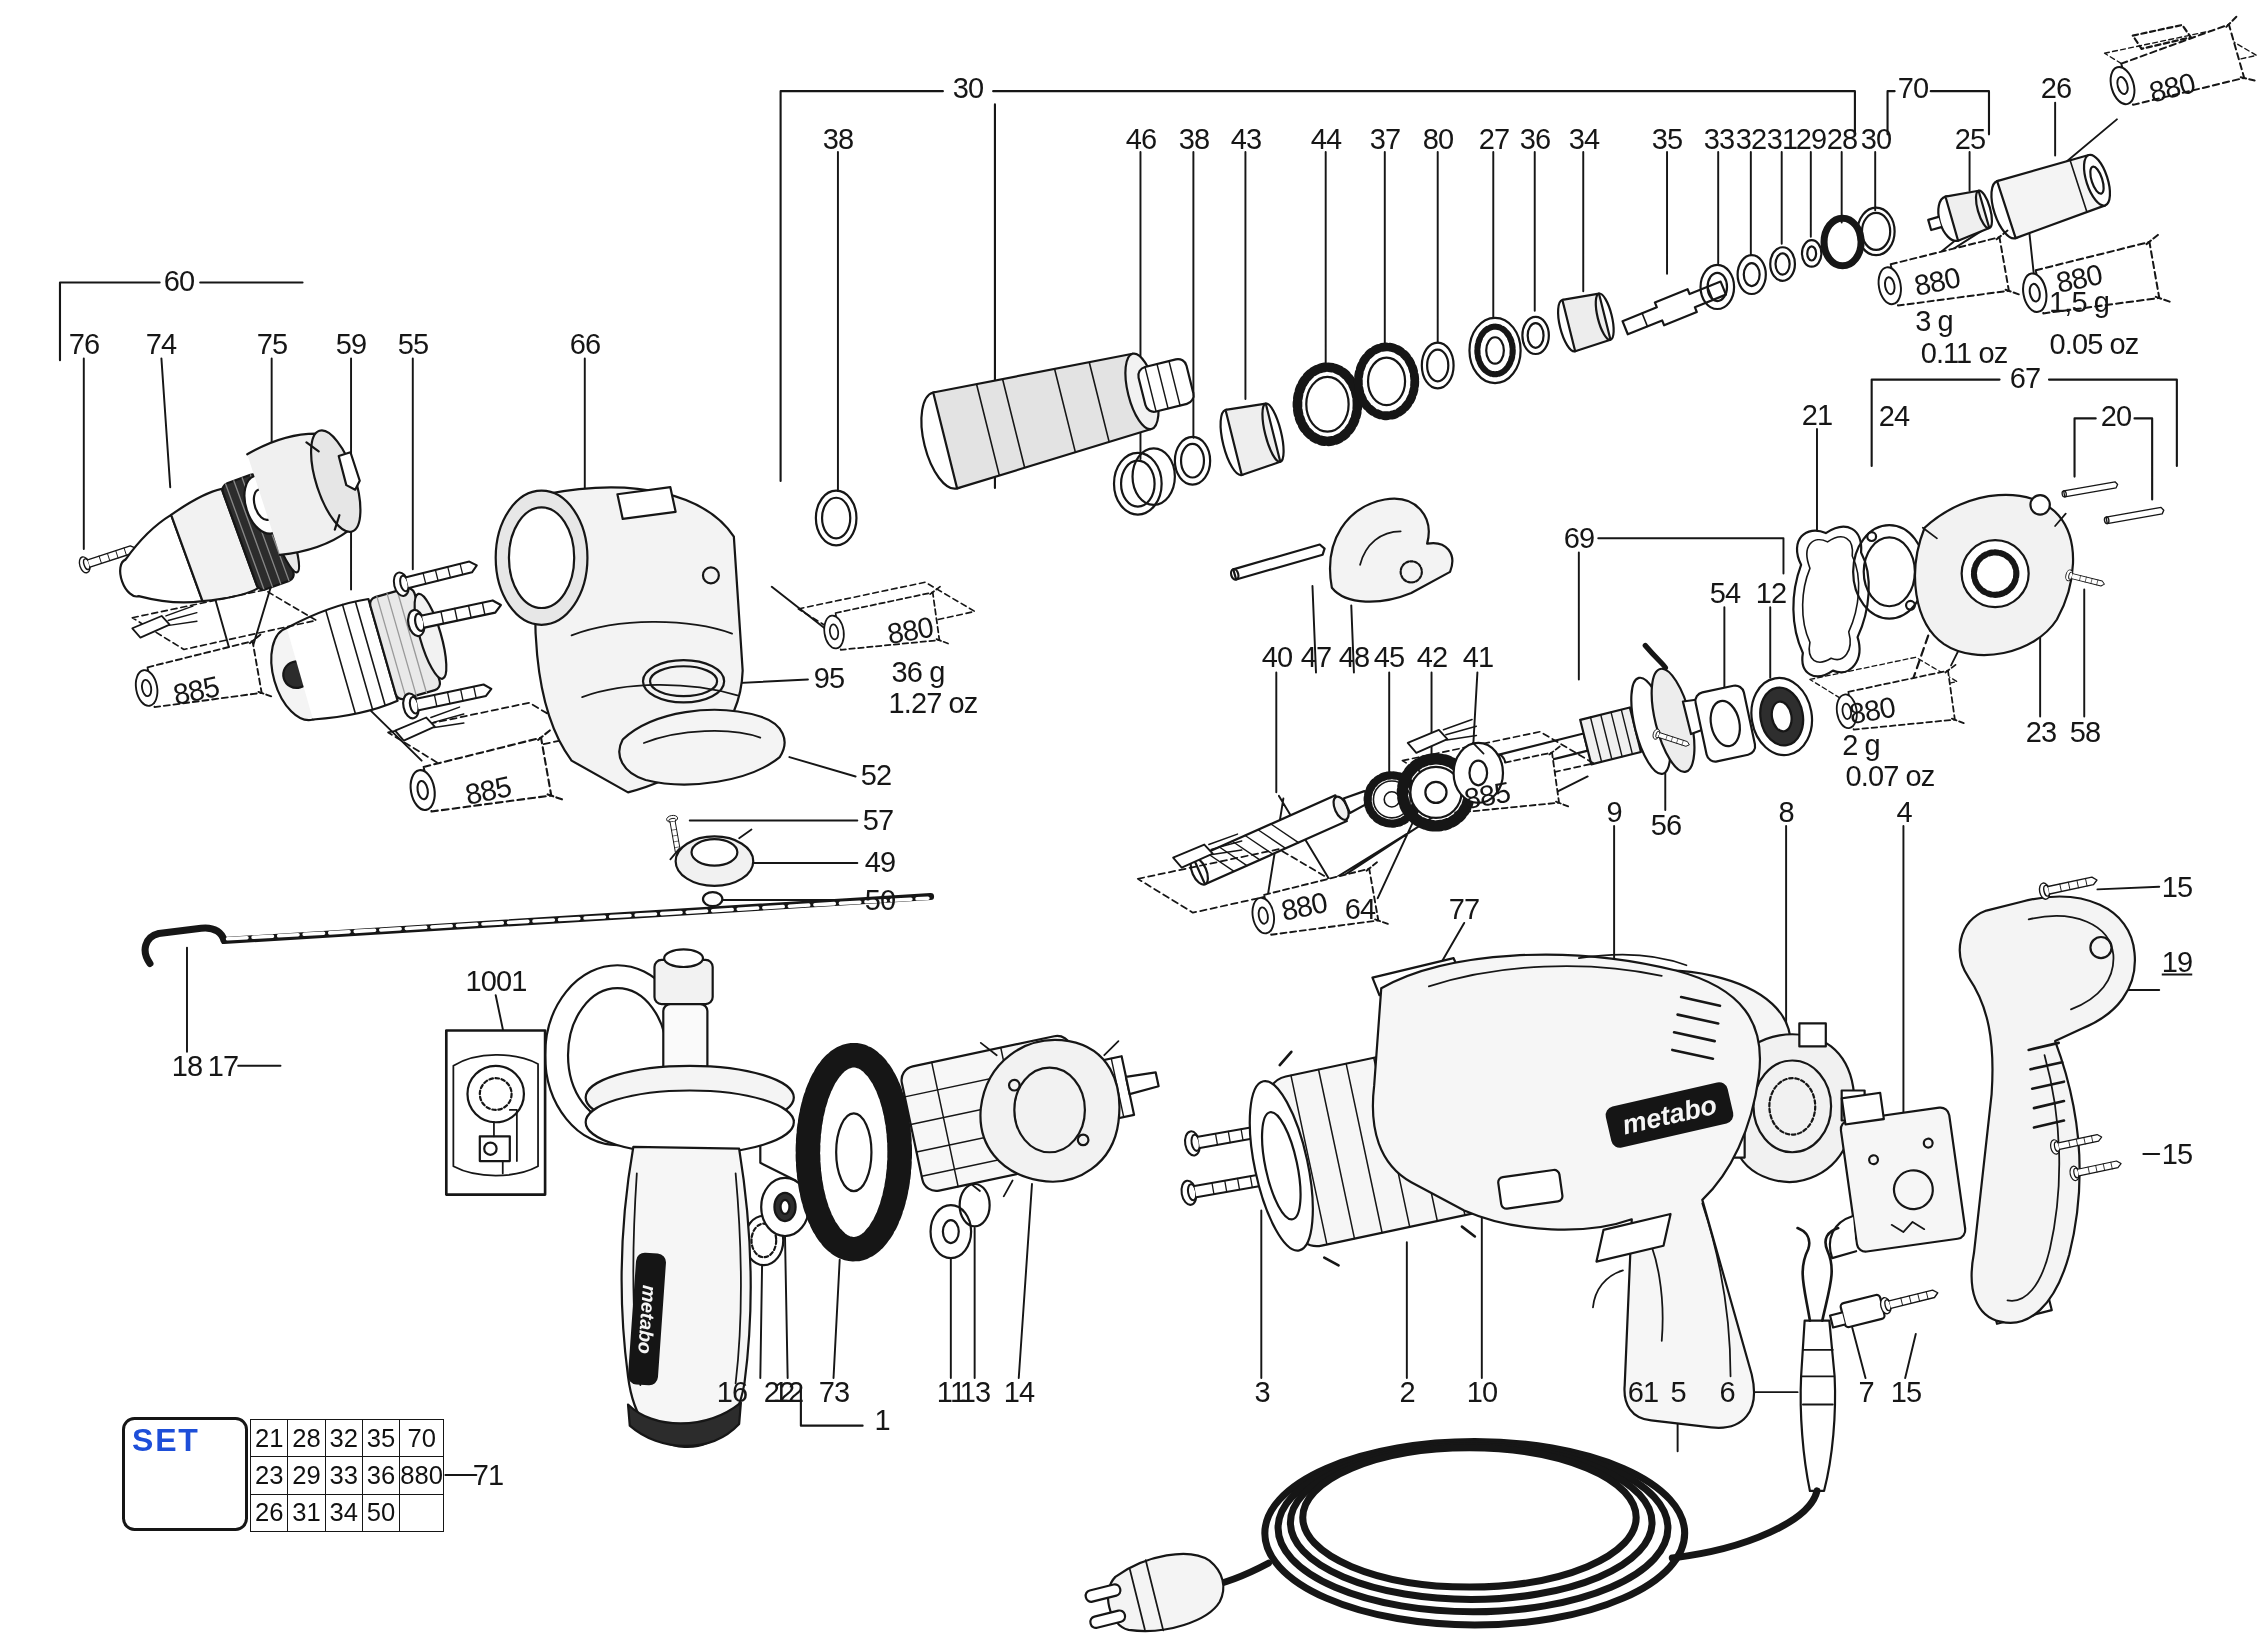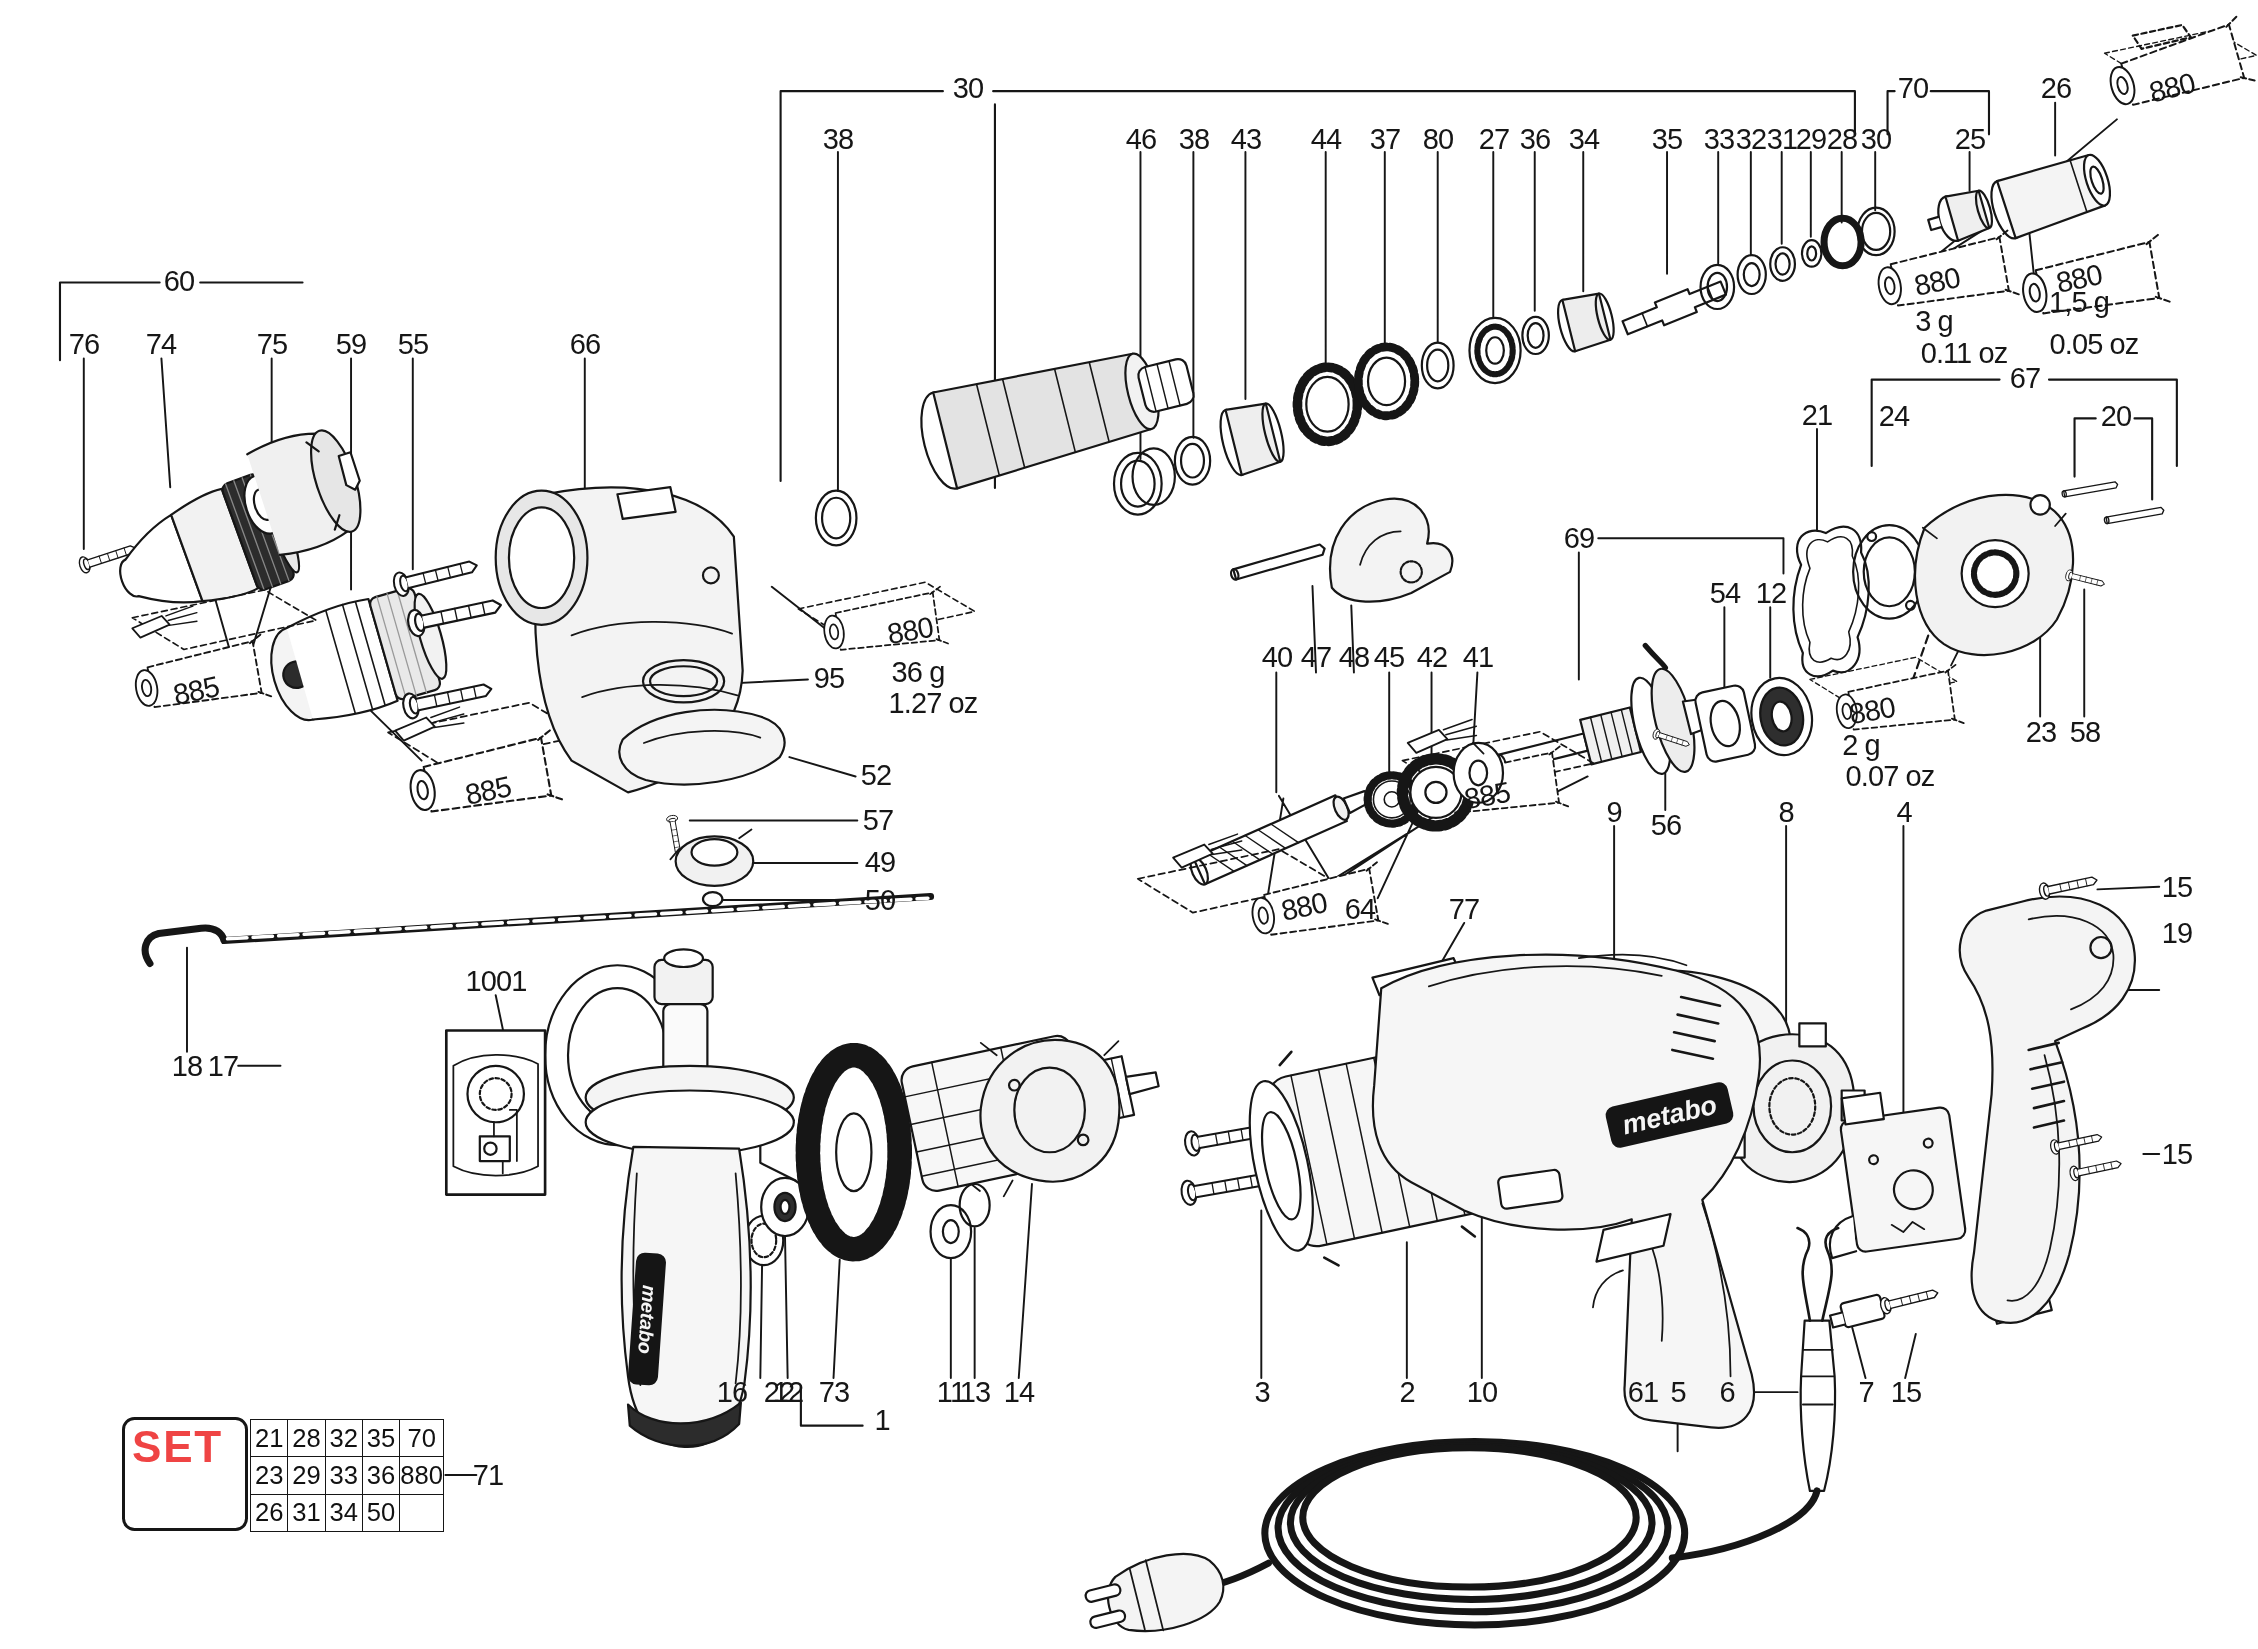--- a/index.html
+++ b/index.html
@@ -13,22 +13,22 @@
     font-size:29px;line-height:1;letter-spacing:-0.9px;
     transform:translate(-50%,-50%);
   }
   
   #set-badge{
     position:absolute;left:122px;top:1417px;width:126px;height:114px;
     border:3.5px solid #161616;border-radius:12.4px;box-sizing:border-box;
     background:#fff;
   }
   #set-badge .set-word{
-    position:absolute;left:7px;top:1.8px;font-size:44px;font-weight:bold;
-    letter-spacing:1.8px;color:#ef4444;font-family:"Liberation Sans",sans-serif;
+    position:absolute;left:7px;top:1.8px;font-size:32px;font-weight:bold;
+    letter-spacing:1.8px;color:#1d4ed8;font-family:"Liberation Sans",sans-serif;
   }
   #set-grid{
     position:absolute;left:251px;top:1420px;width:193px;height:112px;
     display:grid;grid-template-columns:repeat(5,1fr);grid-template-rows:repeat(3,1fr);
   }
   #set-grid .cell{
     border:1.8px solid #161616;margin:-0.9px 0 0 -0.9px;display:flex;align-items:center;justify-content:center;
     font-size:25.6px;color:#111;background:#fff;
   }
   .logo-pill{
@@ -721,21 +721,21 @@
       <div class="lbl" style="left: 933px; top: 703px;">1.27 oz</div>
       <div class="lbl" style="left: 829px; top: 678px;">95</div>
       <div class="lbl" style="left: 876px; top: 775px;">52</div>
       <div class="lbl" style="left: 878px; top: 820px;">57</div>
       <div class="lbl" style="left: 880px; top: 862px;">49</div>
       <div class="lbl" style="left: 880px; top: 900px;">50</div>
       <div class="lbl" style="left: 1614px; top: 812px;">9</div>
       <div class="lbl" style="left: 1786px; top: 812px;">8</div>
       <div class="lbl" style="left: 1904px; top: 812px;">4</div>
       <div class="lbl" style="left: 2177px; top: 887px;">15</div>
-      <div class="lbl" style="left: 2177px; top: 933px;">19</div>
+      <div class="lbl" style="left: 2177px; top: 962px; text-decoration: underline;">19</div>
       <div class="lbl" style="left: 2177px; top: 1154px;">15</div>
       <div class="lbl" style="left: 496px; top: 981px;">1001</div>
       <div class="lbl" style="left: 187px; top: 1066px;">18</div>
       <div class="lbl" style="left: 223px; top: 1066px;">17</div>
       <div class="lbl" style="left: 732px; top: 1392px;">16</div>
       <div class="lbl" style="left: 760px; top: 1392px; margin-left: 19px;">22</div>
       <div class="lbl" style="left: 788px; top: 1392px;">12</div>
       <div class="lbl" style="left: 834px; top: 1392px;">73</div>
       <div class="lbl" style="left: 882px; top: 1420px;">1</div>
       <div class="lbl" style="left: 951px; top: 1392px;">11</div>

